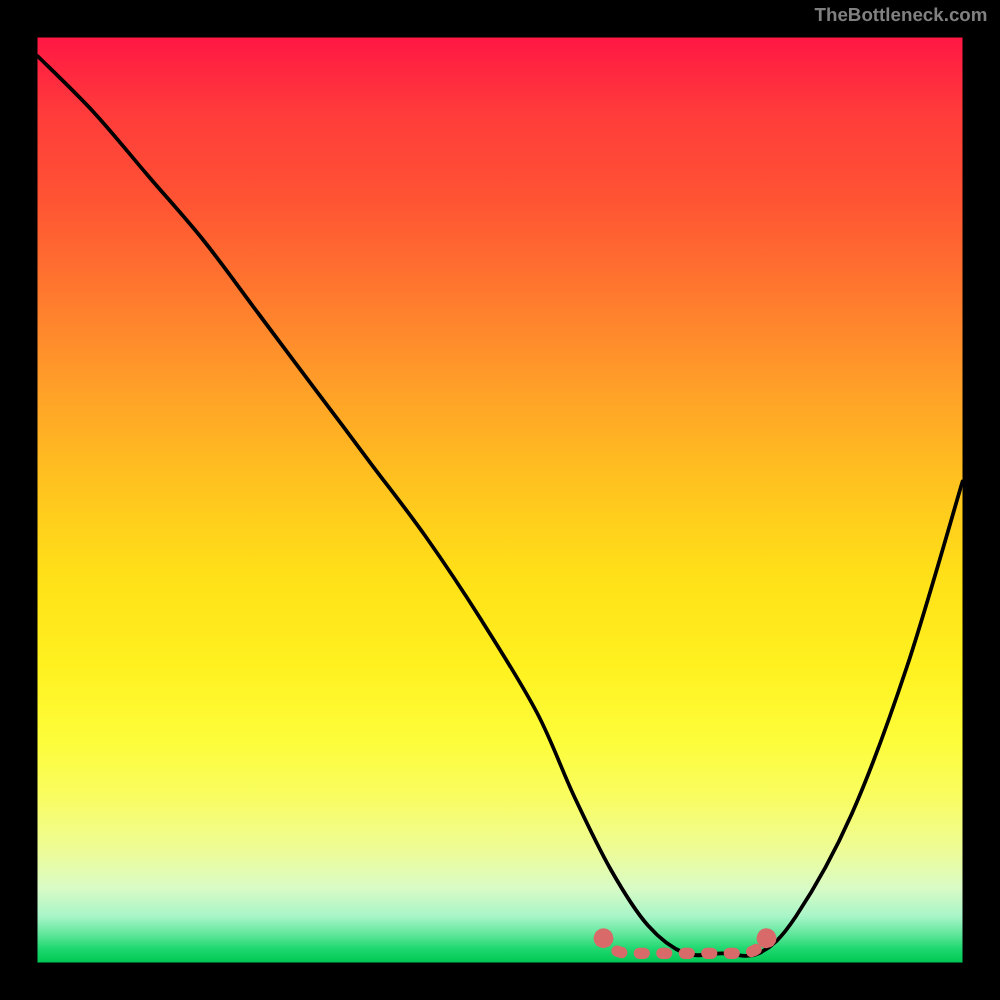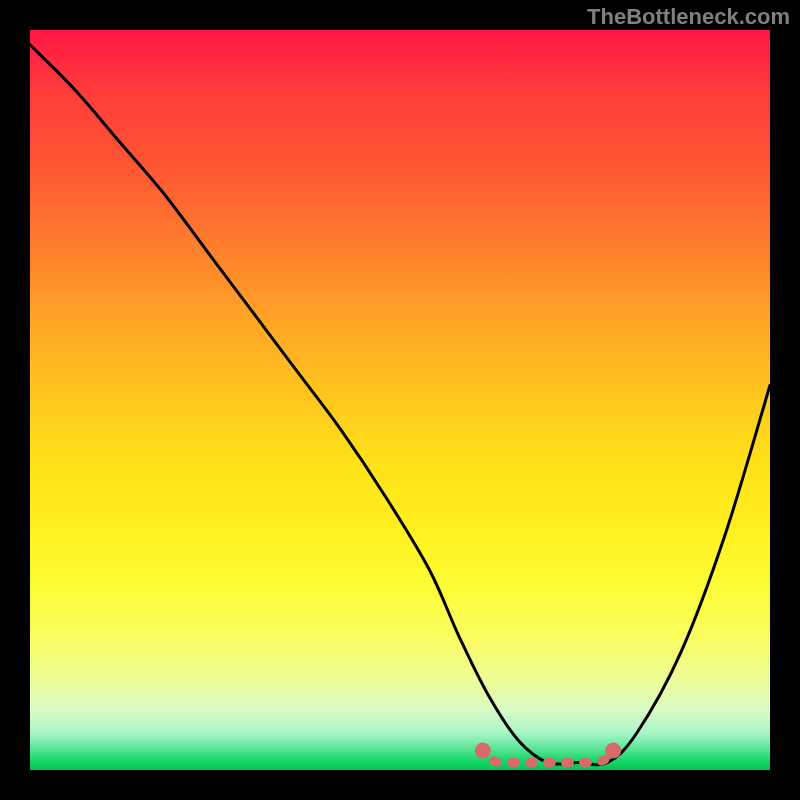--- a/index.html
+++ b/index.html
@@ -9,21 +9,21 @@
     height: 800px;
     position: relative;
     background: #000;
   }
   .watermark {
     position: absolute;
     top: 4px;
     right: 10px;
     color: #808080;
     font-family: Arial, Helvetica, sans-serif;
-    font-size: 22px;
+    font-size: 15px;
     font-weight: bold;
     z-index: 10;
   }
   .plot-area {
     position: absolute;
     left: 30px;
     top: 30px;
     width: 740px;
     height: 740px;
     background: linear-gradient(to bottom,

